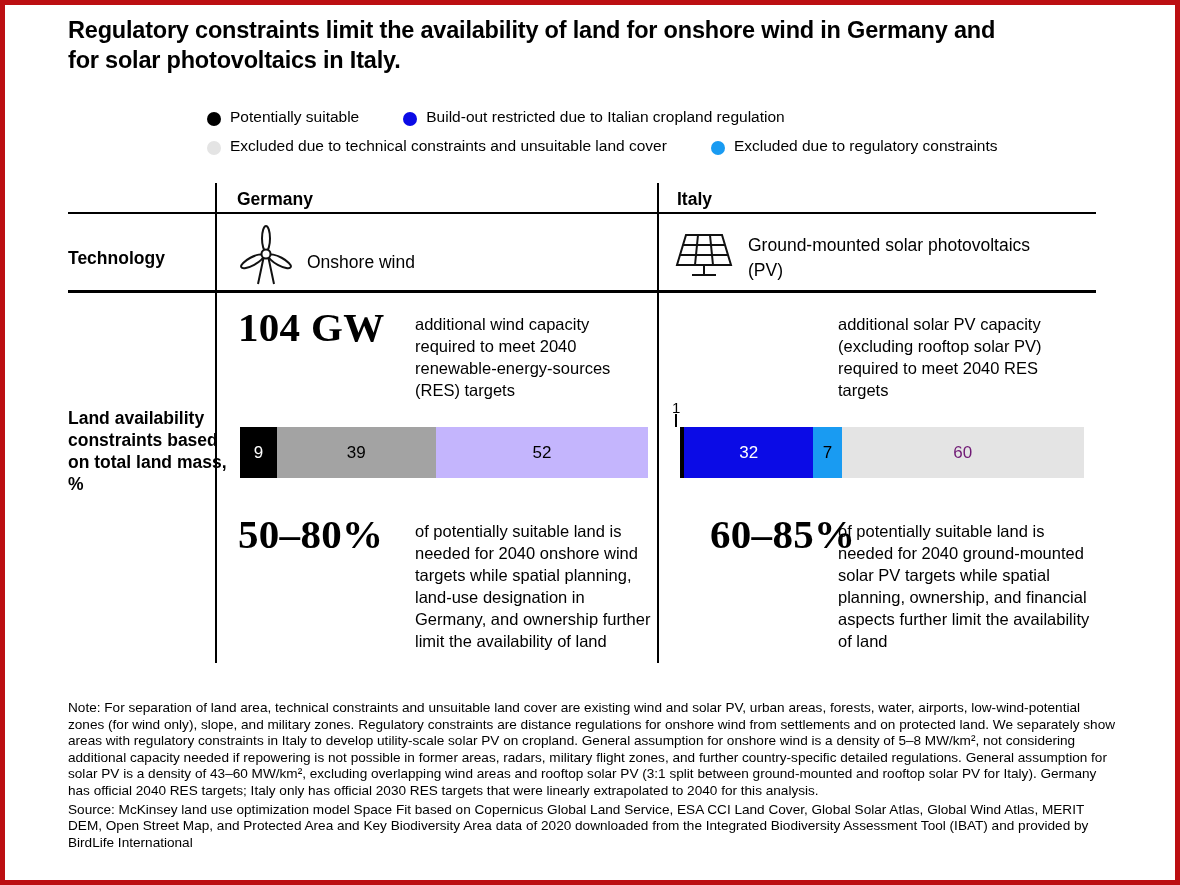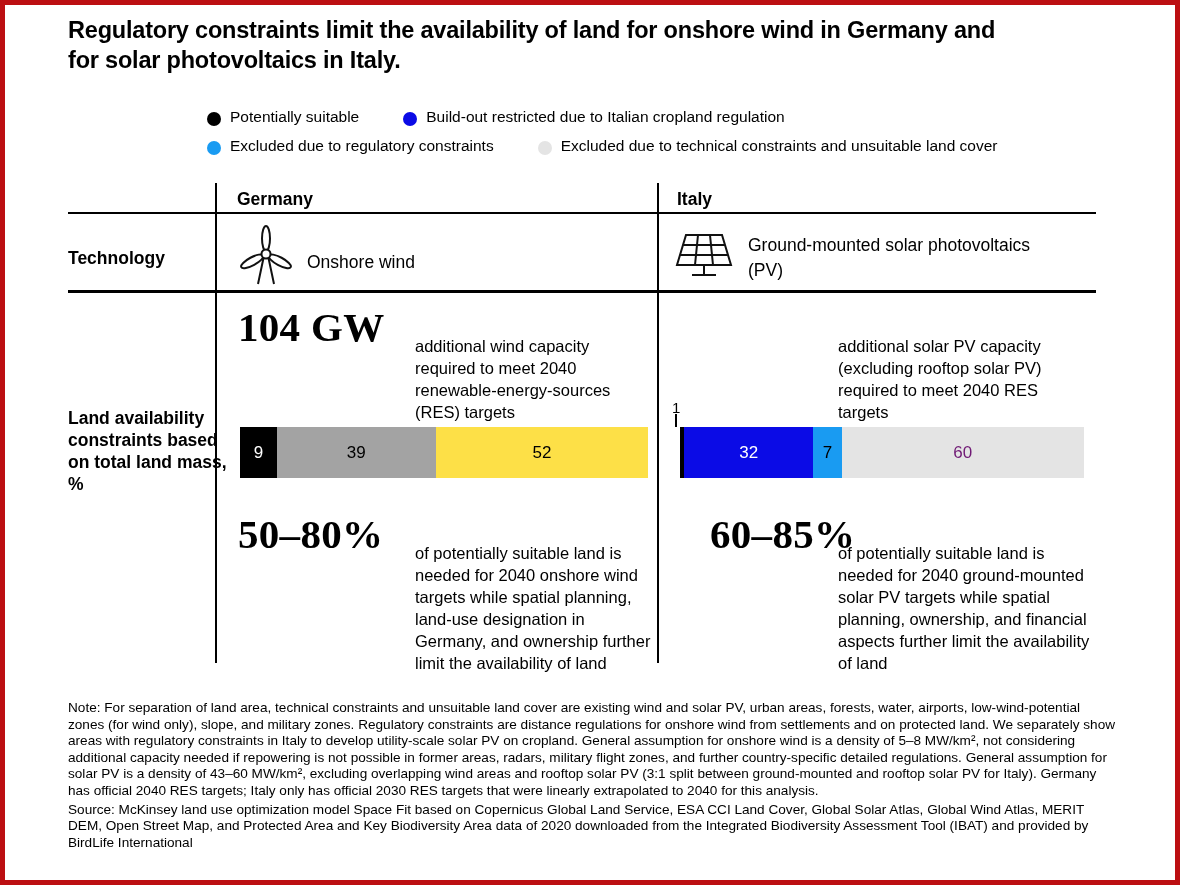--- a/index.html
+++ b/index.html
@@ -31,21 +31,21 @@
   .tech-icon{position:absolute;}
   .wind-icon{left:233px;top:219px;}
   .solar-icon{left:668px;top:226px;}
   .tech-label{position:absolute;font-size:17.5px;line-height:25px;}
   .tech-label-de{left:302px;top:245px;}
   .tech-label-it{left:743px;top:228px;width:300px;}
   .stat-value{
     position:absolute;font-family:"Liberation Serif","DejaVu Serif",serif;
     font-weight:700;font-size:41px;line-height:44px;letter-spacing:0.3px;text-align:center;
   }
-  .stat-desc{position:absolute;font-size:16.5px;line-height:22px;margin-top:22px;}
+  .stat-desc{position:absolute;font-size:16.5px;line-height:22px;}
   .gw-de{left:233px;top:300px;}
   .gw-de-desc{left:410px;top:308px;width:235px;}
   .gw-it{left:673px;top:300px;}
   .gw-it-desc{left:833px;top:308px;width:248px;}
   .share-de{left:233px;top:507px;}
   .share-de-desc{left:410px;top:515px;width:240px;}
   .share-it{left:673px;top:507px;margin-left:32px;}
   .share-it-desc{left:833px;top:515px;width:258px;}
   .bar{position:absolute;top:422px;height:51px;display:flex;}
   .bar-germany{left:235px;width:408px;}
@@ -70,26 +70,26 @@
           <span class="legend-dot" style="background: rgb(0, 0, 0);"></span>
           <span>Potentially suitable</span>
         </div>
         <div class="legend-item">
           <span class="legend-dot" style="background: rgb(11, 11, 230);"></span>
           <span>Build-out restricted due to Italian cropland regulation</span>
         </div>
       </div>
       <div class="legend-row">
         <div class="legend-item">
+          <span class="legend-dot" style="background: rgb(228, 228, 228);"></span>
+          <span>Excluded due to technical constraints and unsuitable land cover</span>
+        </div>
+        <div class="legend-item">
           <span class="legend-dot" style="background: rgb(25, 155, 242);"></span>
           <span>Excluded due to regulatory constraints</span>
-        </div>
-        <div class="legend-item">
-          <span class="legend-dot" style="background: rgb(228, 228, 228);"></span>
-          <span>Excluded due to technical constraints and unsuitable land cover</span>
         </div>
       </div>
     </div>
 
   <div class="vline vline-germany"></div>
   <div class="vline vline-italy"></div>
   <div class="hline hline-1"></div>
   <div class="hline hline-2"></div>
 
   <div class="country country-germany">Germany</div>
@@ -120,21 +120,21 @@
 
   <div class="rowlabel rowlabel-constraints">Land availability constraints based on total land mass, %</div>
 
   <div class="stat-value gw-de">104 GW</div>
   <div class="stat-desc gw-de-desc">additional wind capacity required to meet 2040 renewable-energy-sources (RES) targets</div>
   <div class="stat-desc gw-it-desc">additional solar PV capacity (excluding rooftop solar PV) required to meet 2040 RES targets</div>
 
   <div class="bar bar-germany">
       <div class="bar-seg" style="width: 9%; background: rgb(0, 0, 0); color: rgb(255, 255, 255);">9</div>
       <div class="bar-seg" style="width: 39%; background: #a3a3a3; color: rgb(0, 0, 0);">39</div>
-      <div class="bar-seg" style="width: 52%; background: #fde047; color: rgb(0, 0, 0);">52</div>
+      <div class="bar-seg" style="width: 52%; background: #c4b5fd; color: rgb(0, 0, 0);">52</div>
     </div>
   <div class="callout-1">1</div>
   <div class="callout-tick"></div>
   <div class="bar bar-italy">
       <div class="bar-seg" style="width: 1%; background: rgb(0, 0, 0); color: rgb(255, 255, 255);"></div>
       <div class="bar-seg" style="width: 32%; background: rgb(11, 11, 230); color: rgb(255, 255, 255);">32</div>
       <div class="bar-seg" style="width: 7%; background: rgb(25, 155, 242); color: rgb(0, 0, 0);">7</div>
       <div class="bar-seg" style="width: 60%; background: rgb(228, 228, 228); color: #701a75;">60</div>
     </div>
 

